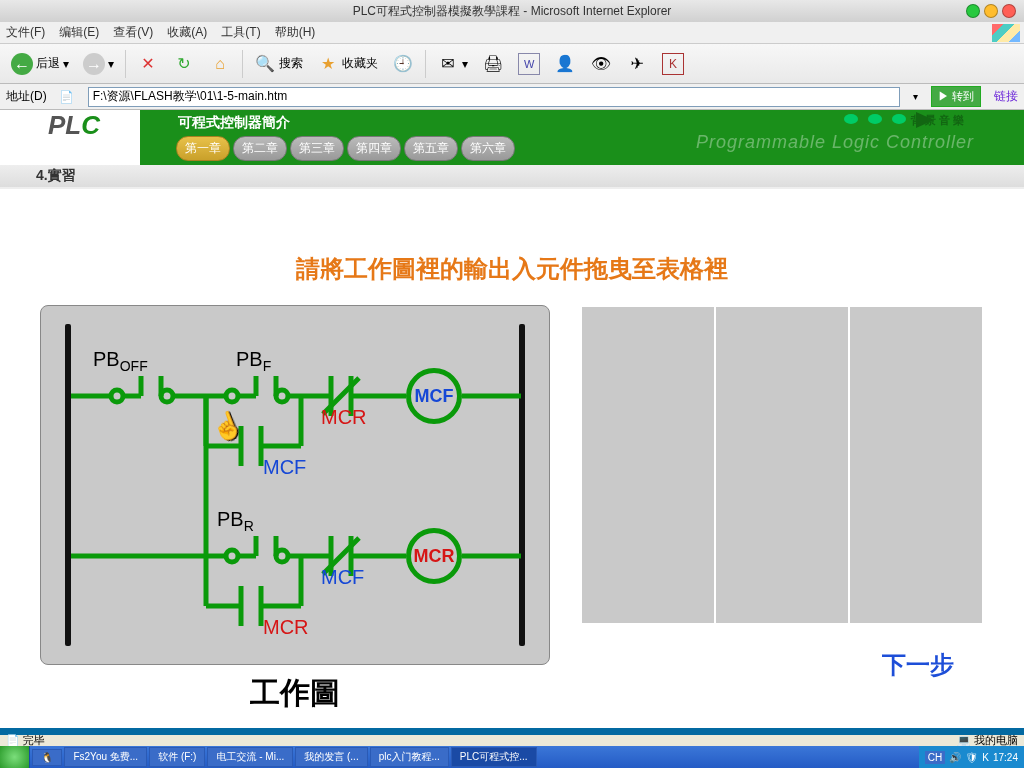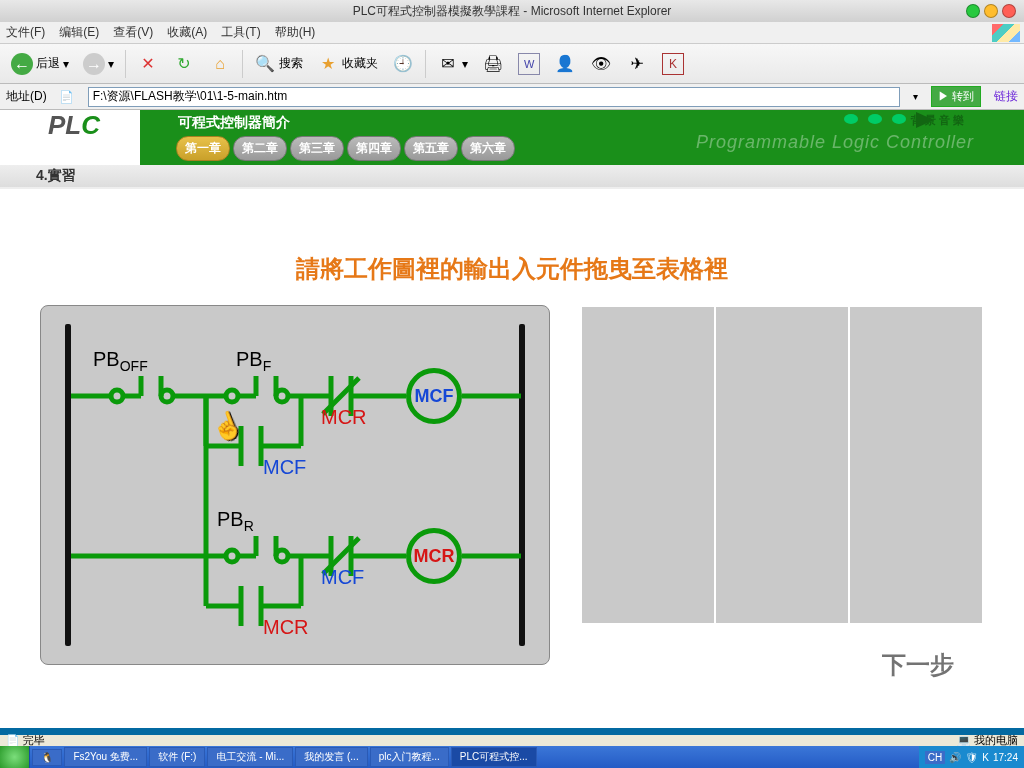--- a/index.html
+++ b/index.html
@@ -23,21 +23,21 @@
 .addrbar { height: 26px; background: #f0f0f0; border-bottom: 1px solid #bbb; display: flex; align-items: center; padding: 0 6px; font-size: 12px; gap: 13px; }
 .addrbar input { flex: 1; height: 20px; border: 1px solid #7f9db9; padding: 0 4px; font-size: 12px; }
 .go-btn { background: #4a4; color: #fff; padding: 2px 6px; border: 1px solid #2a2; font-size: 11px; }
 
 
 .plc-header { height: 55px; background: linear-gradient(90deg, #fff 0 140px, #1a8f1a 140px); position: relative; display: flex; align-items: flex-start; }
 .plc-logo { font-size: 26px; font-weight: bold; font-style: italic; margin-left: 48px; color: #555; }
 .plc-logo .o { color: #1a8f1a; }
 .plc-title { position: absolute; left: 178px; top: 4px; color: #fff; font-size: 14px; font-weight: bold; }
 .chapter-tabs { position: absolute; left: 176px; top: 26px; display: flex; gap: 3px; }
-.chap { background: linear-gradient(#bbb,#999); color: #fff; font-size: 12px; padding: 3px 8px; border-radius: 12px; border: 1px solid #777; font-weight: bold; }
+.chap { background: linear-gradient(#bbb,#999); color: #fff; font-size: 12px; padding: 3px 8px; border-radius: 12px; border: 1px solid #777; font-weight: normal; }
 .chap.active { background: linear-gradient(#e8c14a,#c9a02a); border-color: #a88020; }
 .bg-music { position: absolute; right: 60px; top: 3px; color: #126612; font-size: 11px; font-weight: bold; }
 .plc-sub { position: absolute; right: 50px; top: 22px; color: rgba(255,255,255,.35); font-size: 18px; font-style: italic; letter-spacing: 1px; }
 .music-dots { position: absolute; right: 118px; top: 4px; display: flex; gap: 10px; }
 .music-dots span { width: 14px; height: 10px; background: #0c6; border-radius: 50%; }
 .play-tri { position: absolute; right: 90px; top: 2px; width: 0; height: 0; border-left: 18px solid #126612; border-top: 8px solid transparent; border-bottom: 8px solid transparent; }
 
 .section-bar { height: 22px; background: linear-gradient(#eee,#ddd); display: flex; align-items: center; padding-left: 36px; font-size: 14px; font-weight: bold; color: #333; }
 
 .nav-strip { height: 20px; background: linear-gradient(#fff,#ffe874); border-top: 1px solid #aaa; border-bottom: 1px solid #aaa; display: flex; align-items: center; padding-left: 36px; gap: 0; position: relative; }
@@ -65,21 +65,21 @@
 
 .cursor-hand { position: absolute; left: 170px; top: 105px; font-size: 26px; transform: rotate(-20deg); filter: drop-shadow(1px 1px 0 #000); }
 
 .diagram-title { text-align: center; font-size: 30px; font-weight: bold; margin-top: 8px; }
 
 .table-box { flex: 1; }
 .drop-table { width: 100%; border-collapse: collapse; height: 320px; }
 .drop-table th { background: #3e3e3e; color: #fff; font-size: 22px; padding: 10px 0; border: 2px solid #fff; }
 .drop-table td { background: #c9c9c9; border: 2px solid #fff; }
 
-.next-step { text-align: right; font-size: 24px; font-weight: bold; color: #737373; margin-right: 30px; margin-top: 24px; }
+.next-step { text-align: right; font-size: 24px; font-weight: bold; color: #1d4ed8; margin-right: 30px; margin-top: 24px; }
 
 
 .statusbar { position: absolute; bottom: 22px; left: 0; right: 0; height: 18px; background: #ece9d8; border-top: 7px solid #0369a1; display: flex; align-items: center; font-size: 11px; padding: 0 6px; justify-content: space-between; }
 .taskbar { position: absolute; bottom: 0; left: 0; right: 0; height: 22px; background: linear-gradient(#3b77d8,#245bc5); display: flex; align-items: center; font-size: 11px; color: #fff; }
 .startbtn { width: 30px; height: 22px; background: radial-gradient(circle,#7bde7b,#2a9a2a); border-right: 1px solid #1a4aa5; }
 .task { padding: 2px 8px; background: #3a6cc8; margin-left: 2px; border: 1px solid #2a5ab5; white-space: nowrap; overflow: hidden; max-width: 120px; font-size: 10px; }
 .task.active { background: #1a4aa5; }
 .tray { margin-left: auto; background: #1a8acf; height: 22px; display: flex; align-items: center; padding: 0 6px; gap: 4px; font-size: 10px; }
 </style>
 </head>
@@ -275,20 +275,21 @@
         <div class="coil" style="position:absolute;left:365px;top:62px;color:#1547d6">MCF</div>
         <div class="lbl blue" style="left:222px;top:150px">MCF</div>
 
         <div class="lbl" style="left:176px;top:202px"><span>PB</span><sub style="font-size:14px">R</sub></div>
         <div class="lbl blue" style="left:280px;top:260px">MCF</div>
         <div class="coil" style="position:absolute;left:365px;top:222px;color:#d61515">MCR</div>
         <div class="lbl red" style="left:222px;top:310px">MCR</div>
 
         <div class="cursor-hand">☝️</div>
       </div>
+      <div class="diagram-title">工作圖</div>
     </div>
 
     <div class="table-box">
       <table class="drop-table">
         <tbody>
         <tr style="height:260px">
           <td></td>
           <td></td>
           <td></td>
         </tr>

